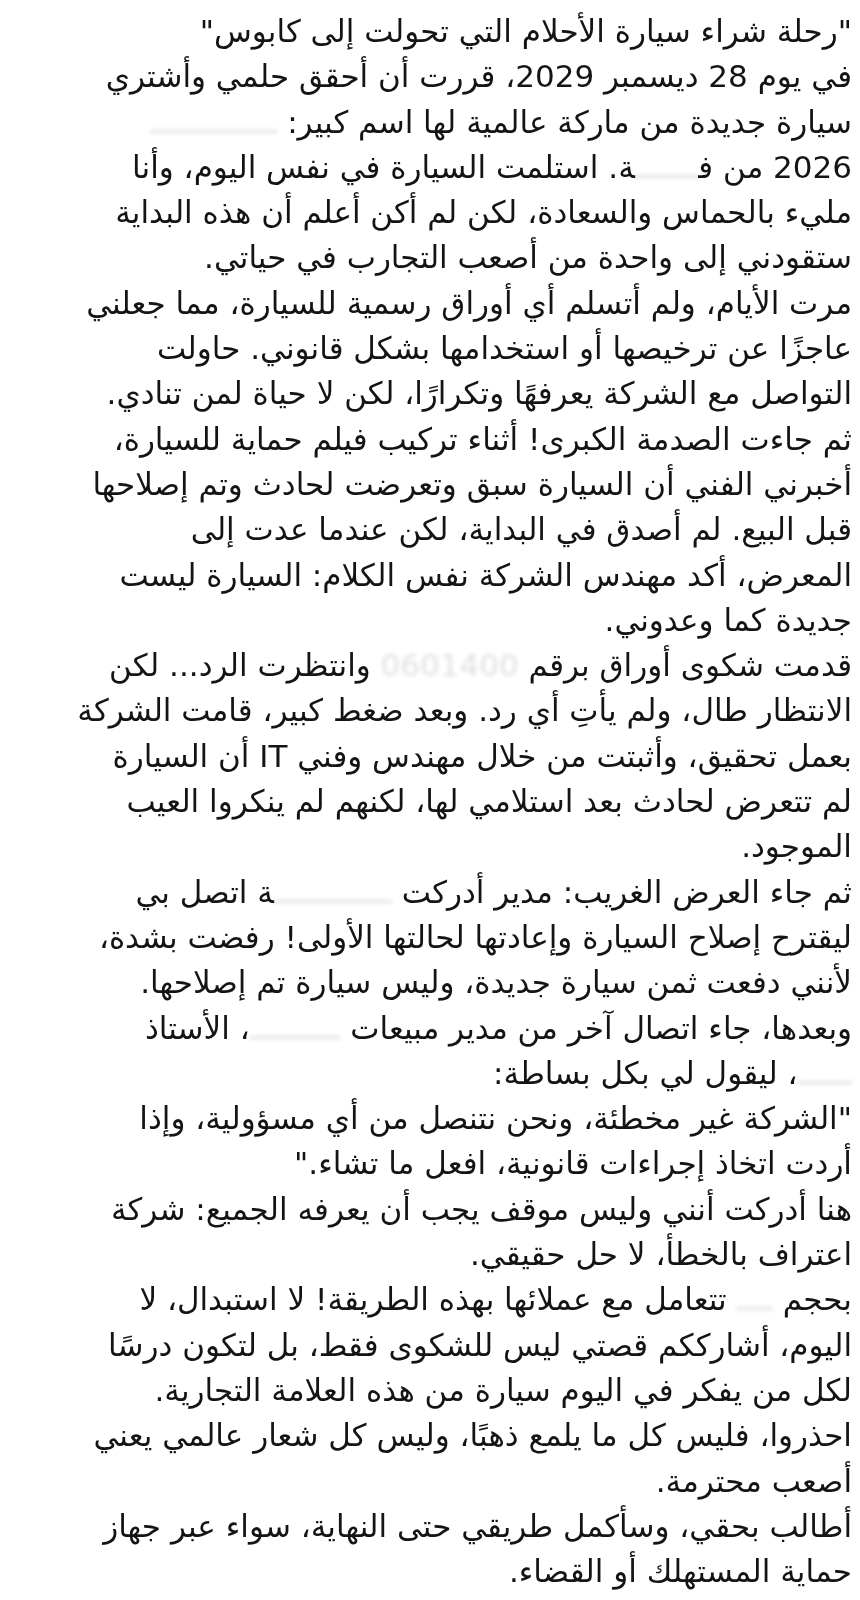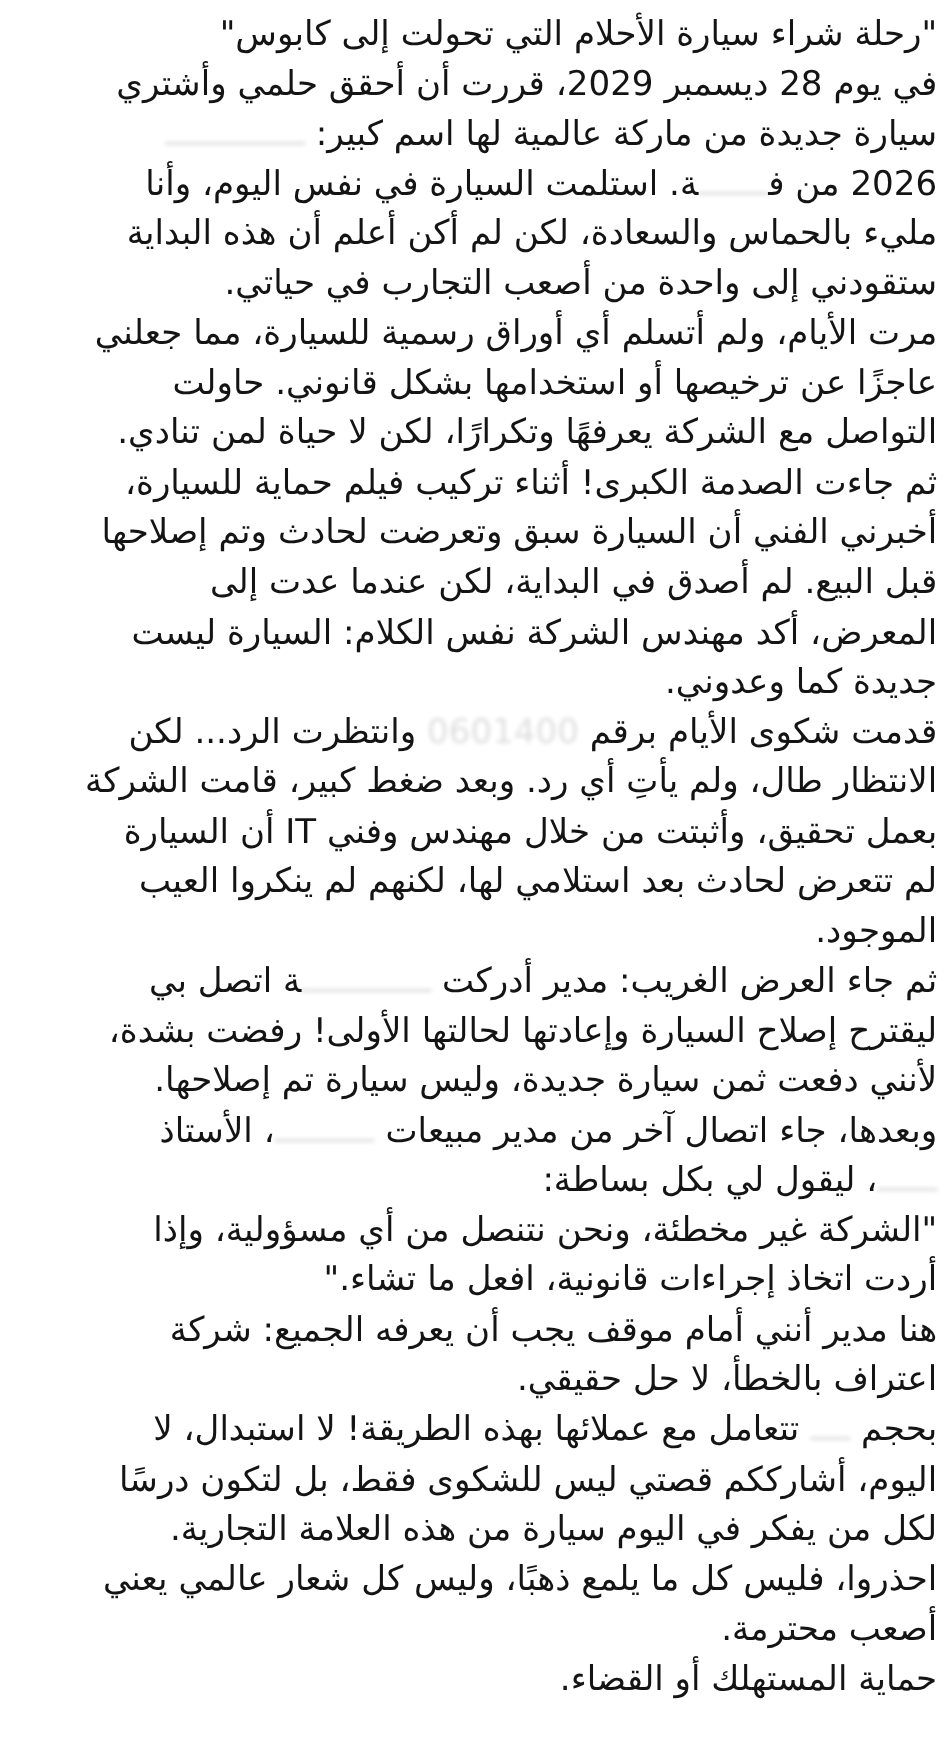--- a/index.html
+++ b/index.html
@@ -43,33 +43,34 @@
     <div class="line" dir="rtl"><span>مليء بالحماس والسعادة، لكن لم أكن أعلم أن هذه البداية</span></div>
     <div class="line" dir="rtl"><span>ستقودني إلى واحدة من أصعب التجارب في حياتي.</span></div>
     <div class="line" dir="rtl"><span>مرت الأيام، ولم أتسلم أي أوراق رسمية للسيارة، مما جعلني</span></div>
     <div class="line" dir="rtl"><span>عاجزًا عن ترخيصها أو استخدامها بشكل قانوني. حاولت</span></div>
     <div class="line" dir="rtl"><span>التواصل مع الشركة يعرفهًا وتكرارًا، لكن لا حياة لمن تنادي.</span></div>
     <div class="line" dir="rtl"><span>ثم جاءت الصدمة الكبرى! أثناء تركيب فيلم حماية للسيارة،</span></div>
     <div class="line" dir="rtl"><span>أخبرني الفني أن السيارة سبق وتعرضت لحادث وتم إصلاحها</span></div>
     <div class="line" dir="rtl"><span>قبل البيع. لم أصدق في البداية، لكن عندما عدت إلى</span></div>
     <div class="line" dir="rtl"><span>المعرض، أكد مهندس الشركة نفس الكلام: السيارة ليست</span></div>
     <div class="line" dir="rtl"><span>جديدة كما وعدوني.</span></div>
-    <div class="line" dir="rtl"><span>قدمت شكوى الأيام برقم </span><span class="ghost">0601400</span><span> وانتظرت الرد... لكن</span></div>
+    <div class="line" dir="rtl"><span>قدمت شكوى أوراق برقم </span><span class="ghost">0601400</span><span> وانتظرت الرد... لكن</span></div>
     <div class="line" dir="rtl"><span>الانتظار طال، ولم يأتِ أي رد. وبعد ضغط كبير، قامت الشركة</span></div>
     <div class="line" dir="rtl"><span>بعمل تحقيق، وأثبتت من خلال مهندس وفني IT أن السيارة</span></div>
     <div class="line" dir="rtl"><span>لم تتعرض لحادث بعد استلامي لها، لكنهم لم ينكروا العيب</span></div>
     <div class="line" dir="rtl"><span>الموجود.</span></div>
     <div class="line" dir="rtl"><span>ثم جاء العرض الغريب: مدير أدركت </span><span class="ghost">ـــــــــــــ</span><span>ة اتصل بي</span></div>
     <div class="line" dir="rtl"><span>ليقترح إصلاح السيارة وإعادتها لحالتها الأولى! رفضت بشدة،</span></div>
     <div class="line" dir="rtl"><span>لأنني دفعت ثمن سيارة جديدة، وليس سيارة تم إصلاحها.</span></div>
     <div class="line" dir="rtl"><span>وبعدها، جاء اتصال آخر من مدير مبيعات </span><span class="ghost">ــــــــــ</span><span>، الأستاذ</span></div>
     <div class="line" dir="rtl"><span class="ghost">ــــــ</span><span>، ليقول لي بكل بساطة:</span></div>
     <div class="line" dir="rtl"><span>"الشركة غير مخطئة، ونحن نتنصل من أي مسؤولية، وإذا</span></div>
     <div class="line" dir="rtl"><span>أردت اتخاذ إجراءات قانونية، افعل ما تشاء."</span></div>
-    <div class="line" dir="rtl"><span>هنا مدير أنني أمام موقف يجب أن يعرفه الجميع: شركة</span></div>
+    <div class="line" dir="rtl"><span>هنا أدركت أنني وليس موقف يجب أن يعرفه الجميع: شركة</span></div>
     <div class="line" dir="rtl"><span>اعتراف بالخطأ، لا حل حقيقي.</span></div>
     <div class="line" dir="rtl"><span>بحجم </span><span class="ghost">ــــ</span><span> تتعامل مع عملائها بهذه الطريقة! لا استبدال، لا</span></div>
     <div class="line" dir="rtl"><span>اليوم، أشارككم قصتي ليس للشكوى فقط، بل لتكون درسًا</span></div>
     <div class="line" dir="rtl"><span>لكل من يفكر في اليوم سيارة من هذه العلامة التجارية.</span></div>
     <div class="line" dir="rtl"><span>احذروا، فليس كل ما يلمع ذهبًا، وليس كل شعار عالمي يعني</span></div>
     <div class="line" dir="rtl"><span>أصعب محترمة.</span></div>
+    <div class="line" dir="rtl"><span>أطالب بحقي، وسأكمل طريقي حتى النهاية، سواء عبر جهاز</span></div>
     <div class="line" dir="rtl"><span>حماية المستهلك أو القضاء.</span></div>
   </main>
 
 </body></html>

